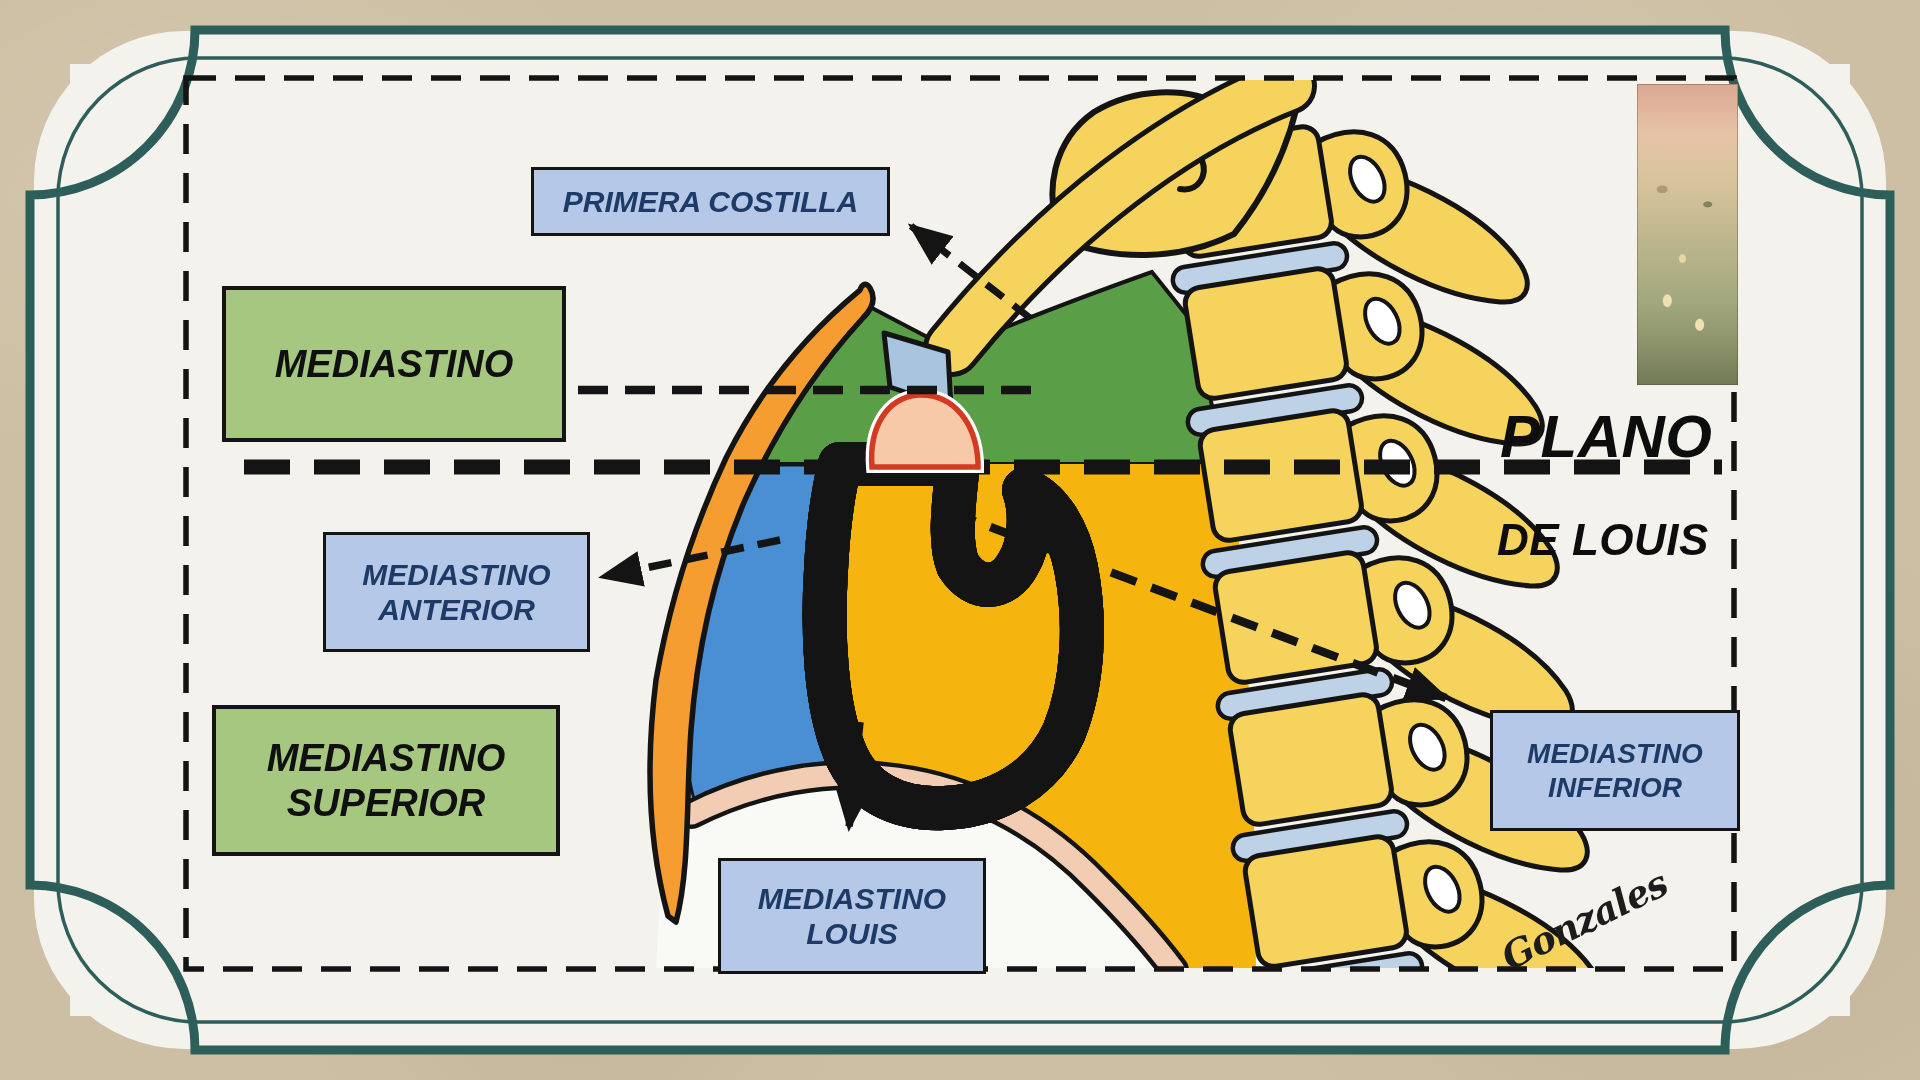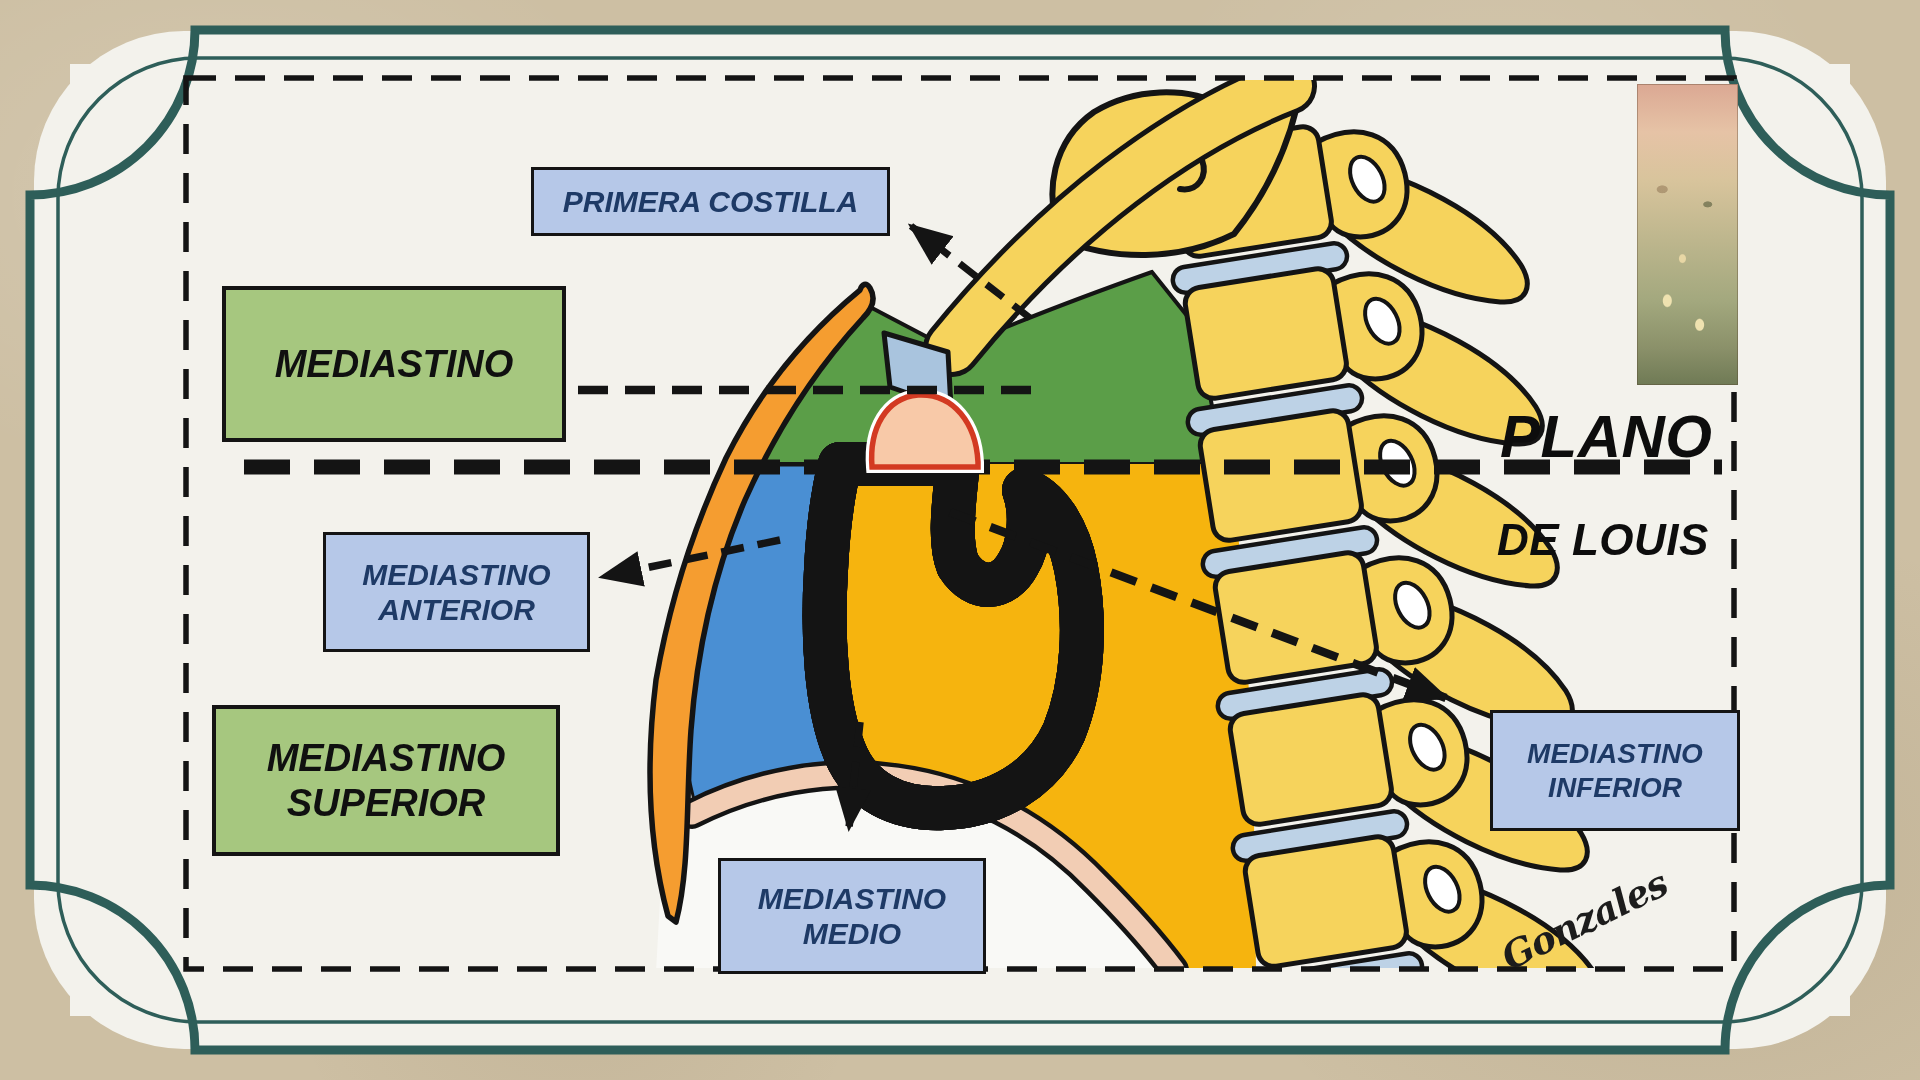--- a/index.html
+++ b/index.html
@@ -151,21 +151,21 @@
     <span>ANTERIOR</span>
   </div>
 
   <div class="label-box green" style="left:212px;top:705px;width:340px;height:143px;font-size:38px;">
     <span>MEDIASTINO</span>
     <span>SUPERIOR</span>
   </div>
 
   <div class="label-box blue" style="left:718px;top:858px;width:262px;height:110px;font-size:30px;">
     <span>MEDIASTINO</span>
-    <span>MEDIO</span>
+    <span>LOUIS</span>
   </div>
 
   <div class="label-box blue" style="left:1490px;top:710px;width:244px;height:115px;font-size:28px;">
     <span>MEDIASTINO</span>
     <span>INFERIOR</span>
   </div>
 
   <div class="plane-text" style="left:1500px;top:402px;width:200px;text-align:center;font-size:60px;">PLANO</div>
   <div class="plane-text" style="left:1488px;top:478px;width:230px;text-align:center;font-size:44px;margin-top:37px;">DE LOUIS</div>
 

